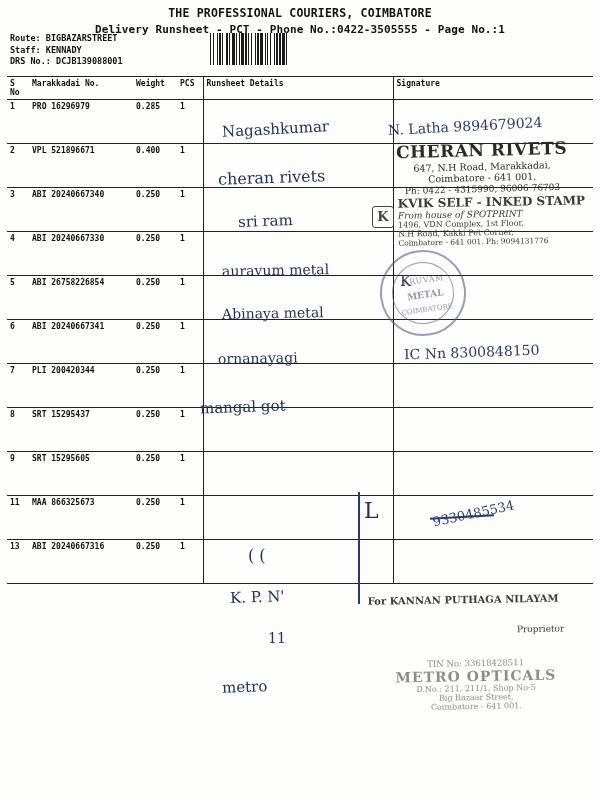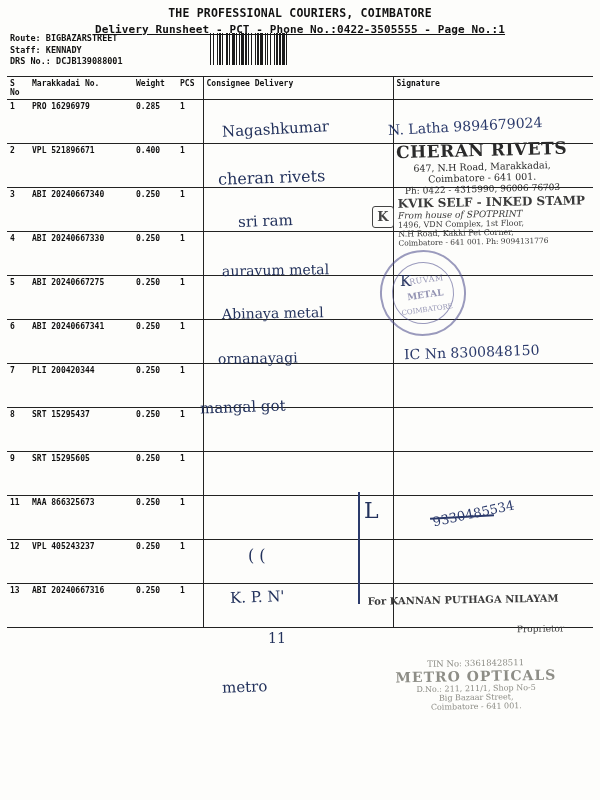--- a/index.html
+++ b/index.html
@@ -27,21 +27,20 @@
     font-weight: bold;
     font-size: 11.5px;
     letter-spacing: 0.2px;
   }
   .hdr .subtitle {
     font-family: "DejaVu Sans Mono", monospace;
     font-weight: bold;
     font-size: 11px;
     margin-top: 3px;
     letter-spacing: 0.1px;
-    text-decoration: underline;
   }
   .meta-left {
     position: absolute;
     top: 33px; left: 10px;
     font-size: 8.5px;
     font-weight: bold;
     line-height: 11.5px;
   }
   .meta-right {
     position: absolute;
@@ -320,21 +319,21 @@
     </div>
 
 
   <table class="tbl">
     <thead>
       <tr>
         <th class="c-sno">S No</th>
         <th class="c-cons">Marakkadai No.</th>
         <th class="c-wt">Weight</th>
         <th class="c-pcs">PCS</th>
-        <th class="c-det">Consignee Delivery</th>
+        <th class="c-det">Runsheet Details</th>
         <th class="c-sign">Signature</th>
       </tr>
     </thead>
     <tbody id="tbody">
         <tr>
           <td class="c-sno">1</td>
           <td class="c-cons">PRO 16296979</td>
           <td class="c-wt">0.285</td>
           <td class="c-pcs">1</td>
           <td class="c-det"></td>
@@ -359,21 +358,21 @@
         <tr>
           <td class="c-sno">4</td>
           <td class="c-cons">ABI 20240667330</td>
           <td class="c-wt">0.250</td>
           <td class="c-pcs">1</td>
           <td class="c-det"></td>
           <td class="c-sign"></td>
         </tr>
         <tr>
           <td class="c-sno">5</td>
-          <td class="c-cons">ABI 20240667275</td>
+          <td class="c-cons">ABI 26758226854</td>
           <td class="c-wt">0.250</td>
           <td class="c-pcs">1</td>
           <td class="c-det"></td>
           <td class="c-sign"></td>
         </tr>
         <tr>
           <td class="c-sno">6</td>
           <td class="c-cons">ABI 20240667341</td>
           <td class="c-wt">0.250</td>
           <td class="c-pcs">1</td>
@@ -400,28 +399,20 @@
           <td class="c-sno">9</td>
           <td class="c-cons">SRT 15295605</td>
           <td class="c-wt">0.250</td>
           <td class="c-pcs">1</td>
           <td class="c-det"></td>
           <td class="c-sign"></td>
         </tr>
         <tr>
           <td class="c-sno">11</td>
           <td class="c-cons">MAA 866325673</td>
-          <td class="c-wt">0.250</td>
-          <td class="c-pcs">1</td>
-          <td class="c-det"></td>
-          <td class="c-sign"></td>
-        </tr>
-        <tr>
-          <td class="c-sno">12</td>
-          <td class="c-cons">VPL 405243237</td>
           <td class="c-wt">0.250</td>
           <td class="c-pcs">1</td>
           <td class="c-det"></td>
           <td class="c-sign"></td>
         </tr>
         <tr>
           <td class="c-sno">13</td>
           <td class="c-cons">ABI 20240667316</td>
           <td class="c-wt">0.250</td>
           <td class="c-pcs">1</td>

